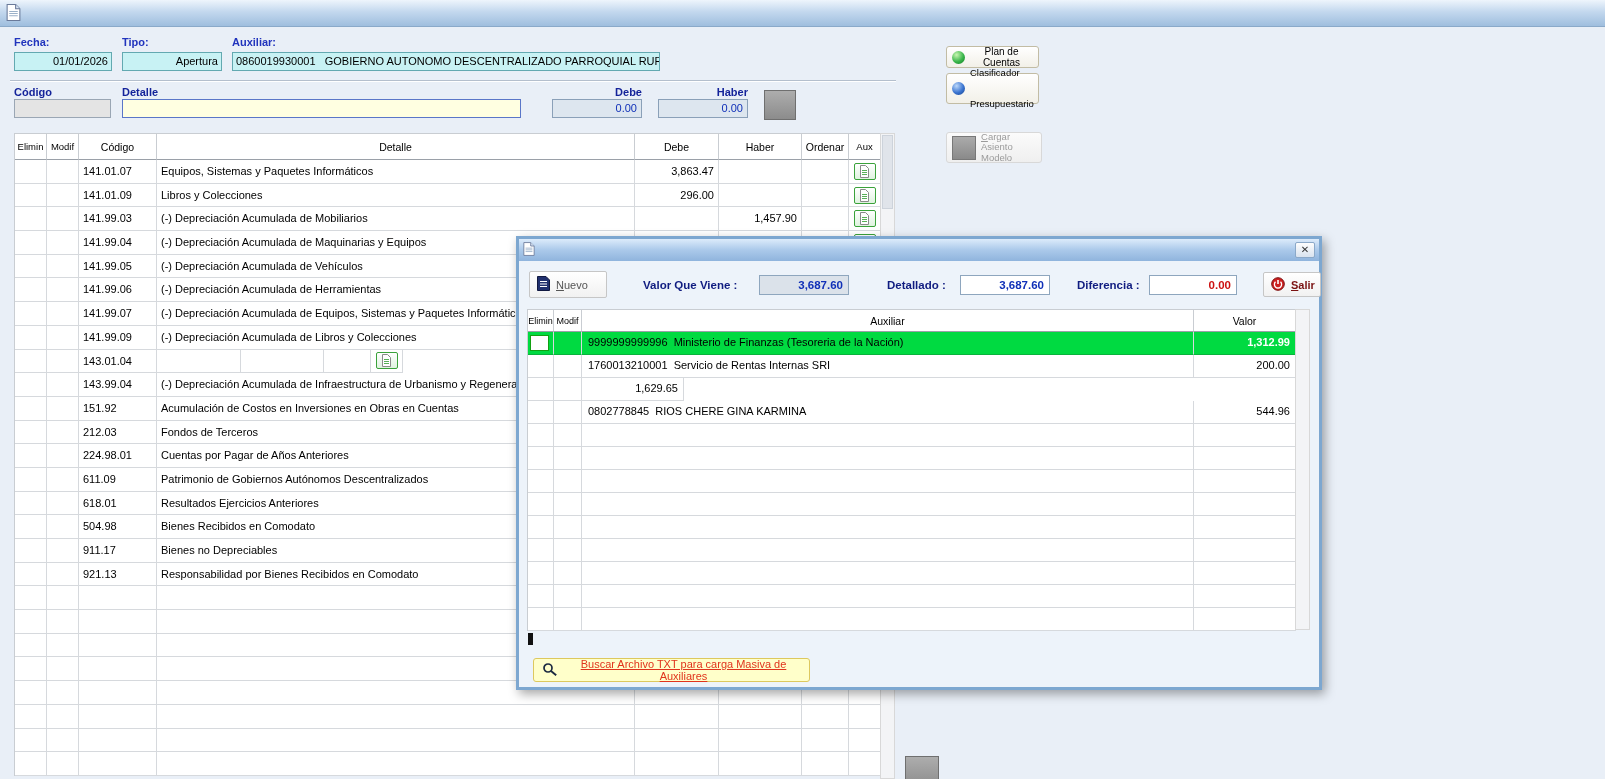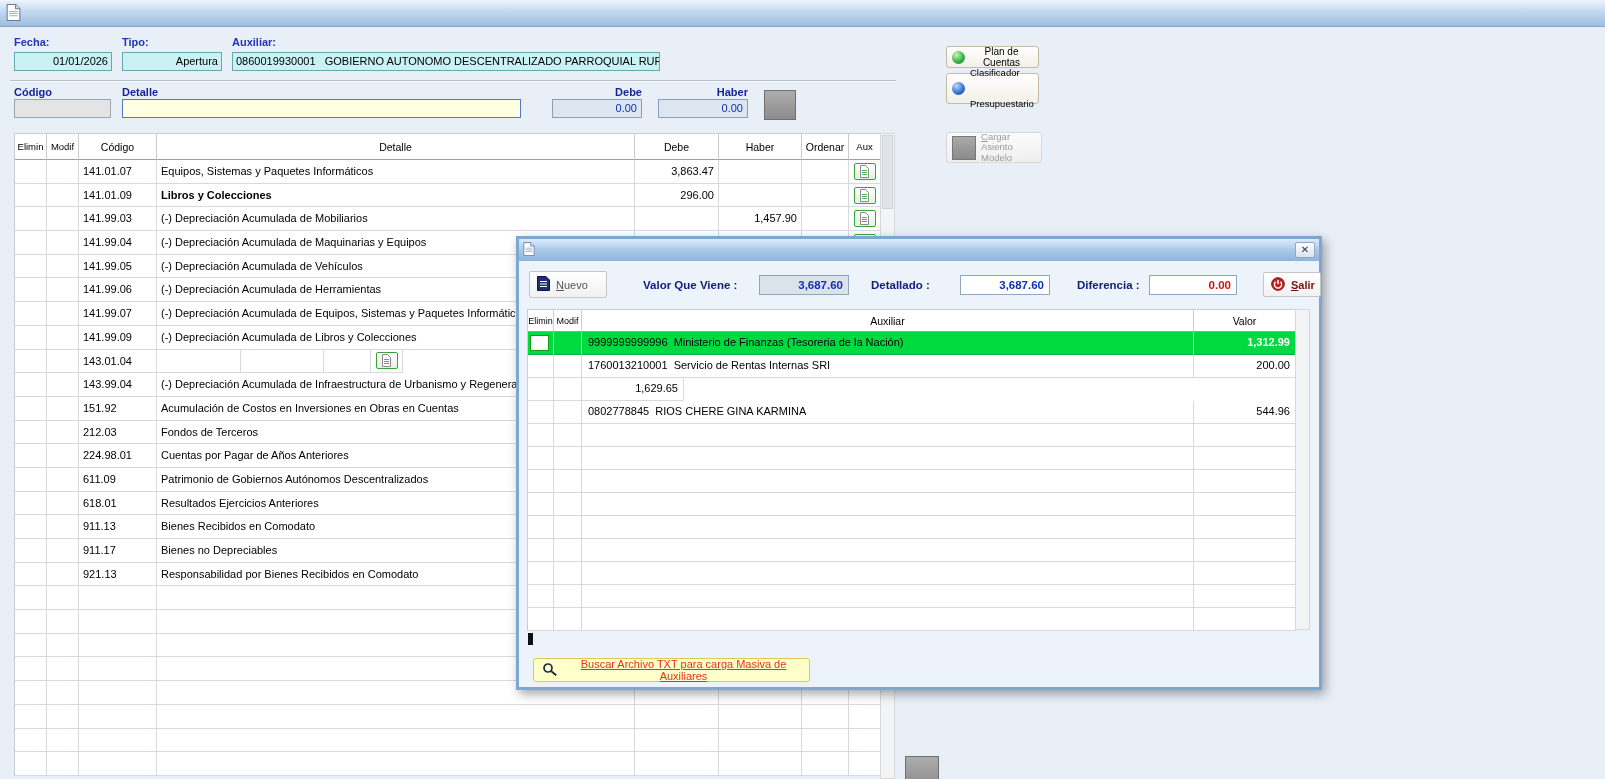--- a/index.html
+++ b/index.html
@@ -164,21 +164,21 @@
                 <path d="M1.5 .5h5l3 3v9h-8z" fill="#ffffff" stroke="#8a8a8a"></path>
                 <path d="M3 5.5h5M3 7.5h5M3 9.5h5" stroke="#58b058"></path>
               </svg>
             </button>
           </div>
         </div>
         <div class="mt-row">
           <div class="mt-c mt-elimin" style="width: 32px;"></div>
           <div class="mt-c mt-modif" style="width: 32px;"></div>
           <div class="mt-c mt-codigo" style="width: 78px;">141.01.09</div>
-          <div class="mt-c mt-detalle" style="width: 478px; font-weight: bold;">Libros y Colecciones</div>
+          <div class="mt-c mt-detalle" style="width: 478px;">Libros y Colecciones</div>
           <div class="mt-c mt-debe" style="width: 84px;">296.00</div>
           <div class="mt-c mt-haber" style="width: 83px;"></div>
           <div class="mt-c mt-ordenar" style="width: 47px;"></div>
           <div class="mt-c mt-aux" style="width: 32px;">
             <button class="aux-btn">
               <svg width="11" height="13" viewBox="0 0 11 13">
                 <path d="M1.5 .5h5l3 3v9h-8z" fill="#ffffff" stroke="#8a8a8a"></path>
                 <path d="M3 5.5h5M3 7.5h5M3 9.5h5" stroke="#58b058"></path>
               </svg>
             </button>
@@ -400,21 +400,21 @@
               <svg width="11" height="13" viewBox="0 0 11 13">
                 <path d="M1.5 .5h5l3 3v9h-8z" fill="#ffffff" stroke="#8a8a8a"></path>
                 <path d="M3 5.5h5M3 7.5h5M3 9.5h5" stroke="#58b058"></path>
               </svg>
             </button>
           </div>
         </div>
         <div class="mt-row">
           <div class="mt-c mt-elimin" style="width: 32px;"></div>
           <div class="mt-c mt-modif" style="width: 32px;"></div>
-          <div class="mt-c mt-codigo" style="width: 78px;">911.13</div>
+          <div class="mt-c mt-codigo" style="width: 78px;">504.98</div>
           <div class="mt-c mt-detalle" style="width: 478px;">Bienes Recibidos en Comodato</div>
           <div class="mt-c mt-debe" style="width: 84px;"></div>
           <div class="mt-c mt-haber" style="width: 83px;"></div>
           <div class="mt-c mt-ordenar" style="width: 47px;"></div>
           <div class="mt-c mt-aux" style="width: 32px;">
             <button class="aux-btn">
               <svg width="11" height="13" viewBox="0 0 11 13">
                 <path d="M1.5 .5h5l3 3v9h-8z" fill="#ffffff" stroke="#8a8a8a"></path>
                 <path d="M3 5.5h5M3 7.5h5M3 9.5h5" stroke="#58b058"></path>
               </svg>
@@ -580,21 +580,21 @@
             <path d="M.5.5h8.5l3.5 3.5v10.5H.5z" fill="#20306e" stroke="#101840"></path>
             <path d="M3 5.5h7M3 8h7M3 10.5h7" stroke="#fff"></path>
           </svg>
       </span>
       <span class="u-first nuevo-txt">Nuevo</span>
     </button>
 
     <div class="m-lbl" style="left:124px;top:40px;">Valor Que Viene :</div>
     <div class="m-field grayed" style="left:240px;top:36px;width:90px;">3,687.60</div>
 
-    <div class="m-lbl" style="left:352px;top:40px;">Detallado :</div>
+    <div class="m-lbl" style="left:368px;top:40px;">Detallado :</div>
     <div class="m-field bluev" style="left:441px;top:36px;width:90px;">3,687.60</div>
 
     <div class="m-lbl" style="left:558px;top:40px;">Diferencia :</div>
     <div class="m-field redv" style="left:630px;top:36px;width:88px;">0.00</div>
 
     <button class="tb-btn" style="left:744px;top:33px;width:58px;height:25px;">
       <span>
         <svg width="14" height="14" viewBox="0 0 14 14">
             <circle cx="7" cy="7" r="6.3" fill="#cc2020" stroke="#7a0f0f"></circle>
             <path d="M7 3v4" stroke="#fff" stroke-width="1.6"></path>

